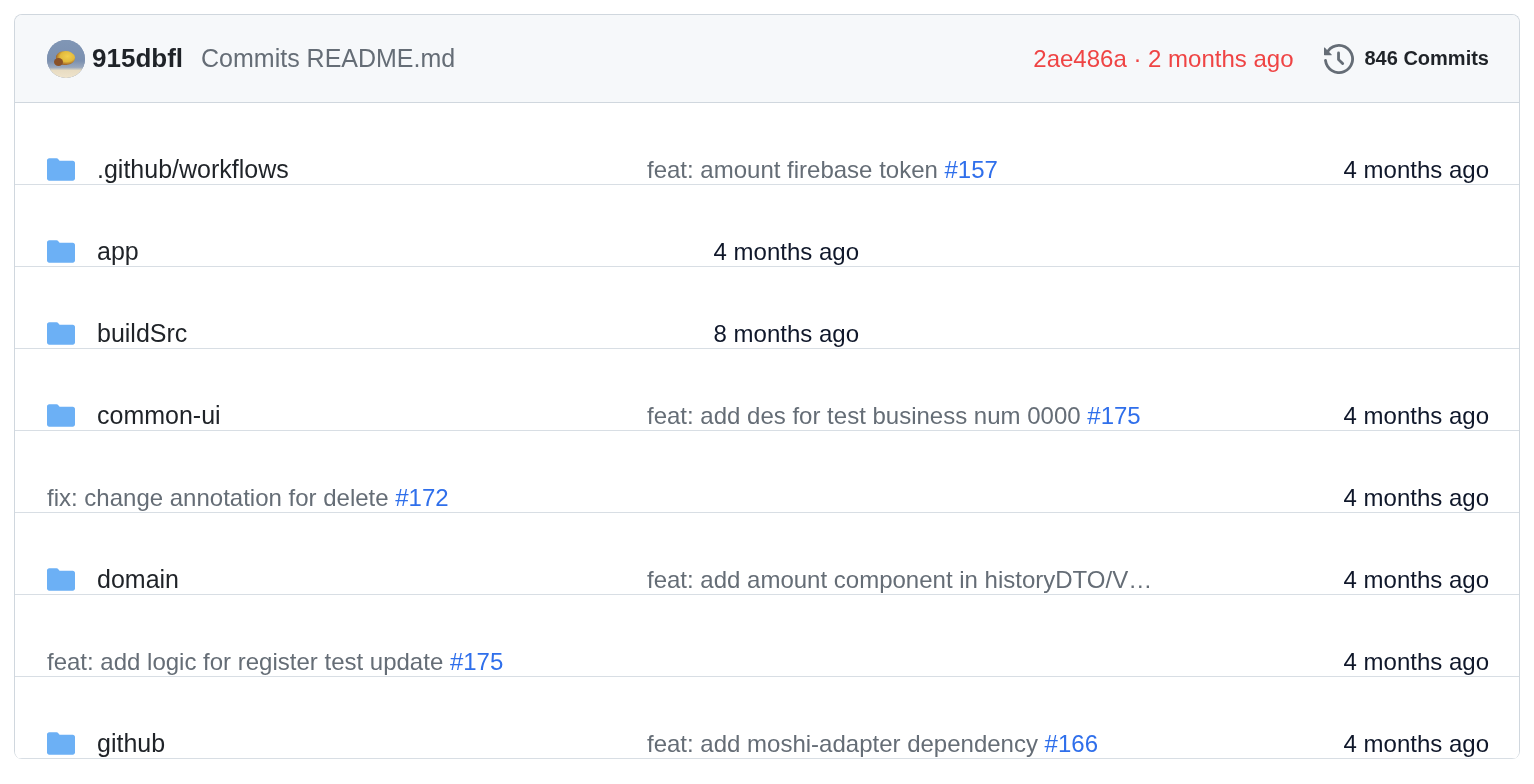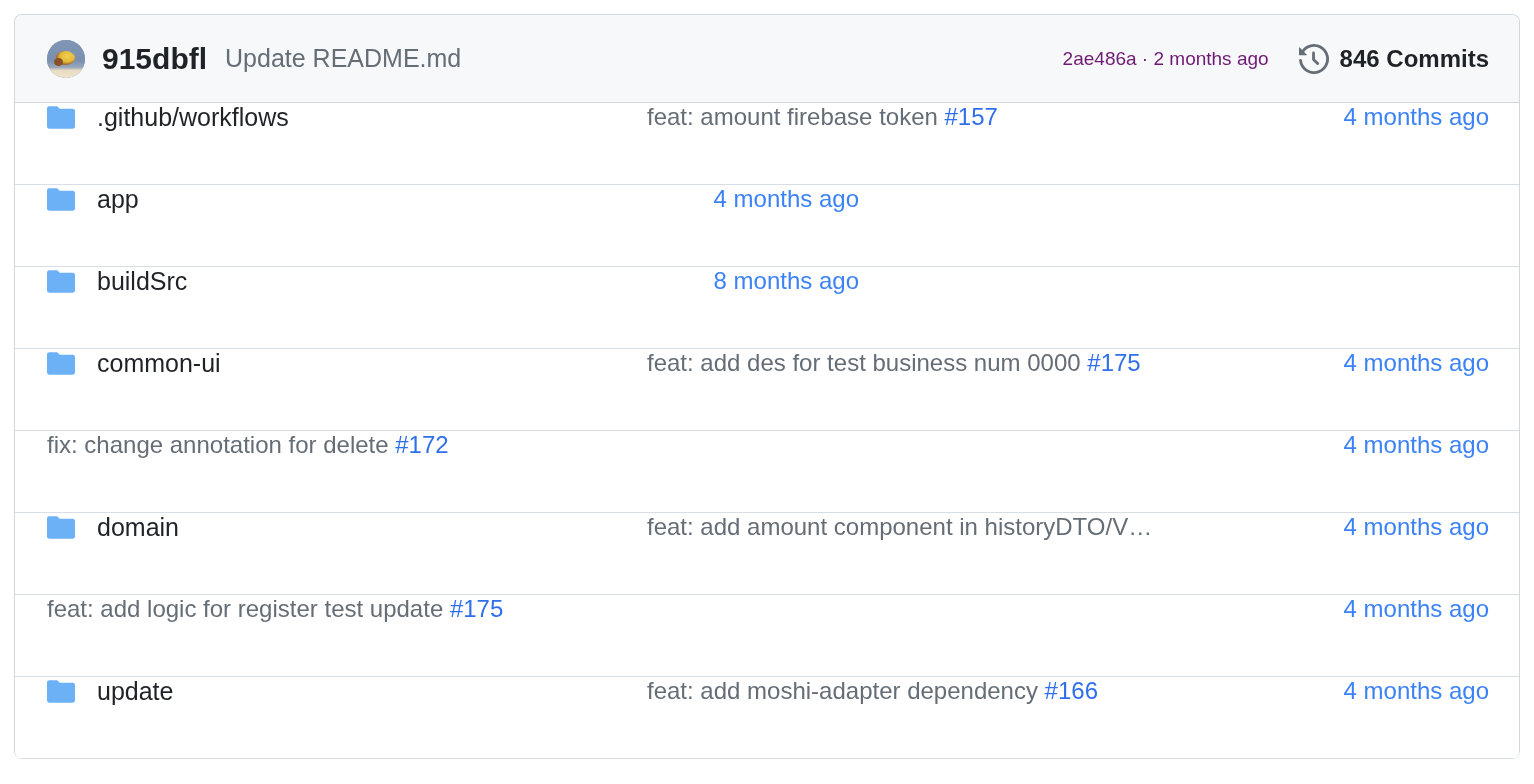--- a/index.html
+++ b/index.html
@@ -77,66 +77,66 @@
     position: absolute;
     left: 7px;
     top: 18px;
     width: 9px;
     height: 8px;
     border-radius: 50%;
     background: #8a5127;
   }
 
   .commit-author {
-    font-size: 30px;
+    font-size: 26px;
     font-weight: bold;
     color: #1f2328;
-    margin-left: 17px;
+    margin-left: 7px;
     white-space: nowrap;
   }
   .commit-message {
     font-size: 25px;
     color: #656d76;
     margin-left: 18px;
     white-space: nowrap;
   }
 
   .header-right {
     margin-left: auto;
     display: flex;
     align-items: center;
   }
   .commit-meta {
-    font-size: 19px;
-    color: #701a75;
+    font-size: 24px;
+    color: #ef4444;
     white-space: nowrap;
   }
   .history-icon {
     margin-left: 30px;
     width: 30px;
     height: 30px;
     flex: 0 0 auto;
     display: block;
   }
   .commit-count {
-    font-size: 24px;
+    font-size: 20px;
     font-weight: bold;
     color: #1f2328;
     margin-left: 11px;
     white-space: nowrap;
   }
 
   
   .row {
     display: flex;
-    align-items: flex-start;
+    align-items: flex-end;
     height: 82px;
     border-bottom: 1px solid #d8dee4;
     box-sizing: border-box;
-    padding: 0 30px 7px 32px;
+    padding: 0 30px 0 32px;
     background: #ffffff;
   }
   .row:last-child { border-bottom: 1px solid #d8dee4; }
 
   .row-name {
     display: flex;
     align-items: center;
     width: 600px;
     flex: 0 0 auto;
     min-width: 0;
@@ -172,42 +172,42 @@
   }
   .row-commit .emoji {
     font-size: 22px;
   }
 
   .row-time {
     width: 212px;
     flex: 0 0 auto;
     text-align: right;
     font-size: 24px;
-    color: #3b82f6;
+    color: #0f172a;
     white-space: nowrap;
   }
 </style>
 </head>
 <body>
 
 <div class="page">
 
   <div class="file-table">
 
     <div class="commit-header">
 
       <div class="avatar">
         <div class="sky"></div>
         <div class="figure"></div>
         <div class="figure2"></div>
       </div>
 
       <span class="commit-author">915dbfl</span>
 
-      <span class="commit-message">Update README.md</span>
+      <span class="commit-message">Commits README.md</span>
 
       <div class="header-right">
 
         <span class="commit-meta">2ae486a · 2 months ago</span>
 
         <svg class="history-icon" viewBox="0 0 16 16">
           <path fill="#656d76" d="M1.643 3.143 0.427 1.927A0.25 0.25 0 0 0 0 2.104V5.75c0 0.138 0.112 0.25 0.25 0.25h3.646a0.25 0.25 0 0 0 0.177-0.427L2.715 4.215a6.5 6.5 0 1 1-1.18 4.458 0.75 0.75 0 0 0-1.493 0.154 8.001 8.001 0 1 0 1.6-5.684Z"></path>
           <path fill="#656d76" d="M7.75 4a0.75 0.75 0 0 1 0.75 0.75v3.19l1.97 1.97a0.75 0.75 0 1 1-1.06 1.06L7.22 8.78A0.75 0.75 0 0 1 7 8.25V4.75A0.75 0.75 0 0 1 7.75 4Z"></path>
         </svg>
 
@@ -270,21 +270,21 @@
         </div>
         <div class="row">
           <div class="row-commit"><span>feat: add logic for register test update </span><span class="pr-link">#175</span></div>
           <div class="row-time">4 months ago</div>
         </div>
         <div class="row">
           <div class="row-name">
             <svg class="folder-icon" viewBox="0 0 20 16">
               <path fill="#6cb0f5" d="M0 1.6C0 0.72 0.72 0 1.6 0h5.2c0.5 0 0.97 0.23 1.28 0.62L9 1.8h9.4c0.88 0 1.6 0.72 1.6 1.6v11c0 0.88-0.72 1.6-1.6 1.6H1.6C0.72 16 0 15.28 0 14.4V1.6Z"></path>
             </svg>
-            <span class="name-label">update</span>
+            <span class="name-label">github</span>
           </div>
           <div class="row-commit"><span>feat: add moshi-adapter dependency </span><span class="pr-link">#166</span></div>
           <div class="row-time">4 months ago</div>
         </div>
       </div>
 
   </div>
 </div>
 
 </body></html>

